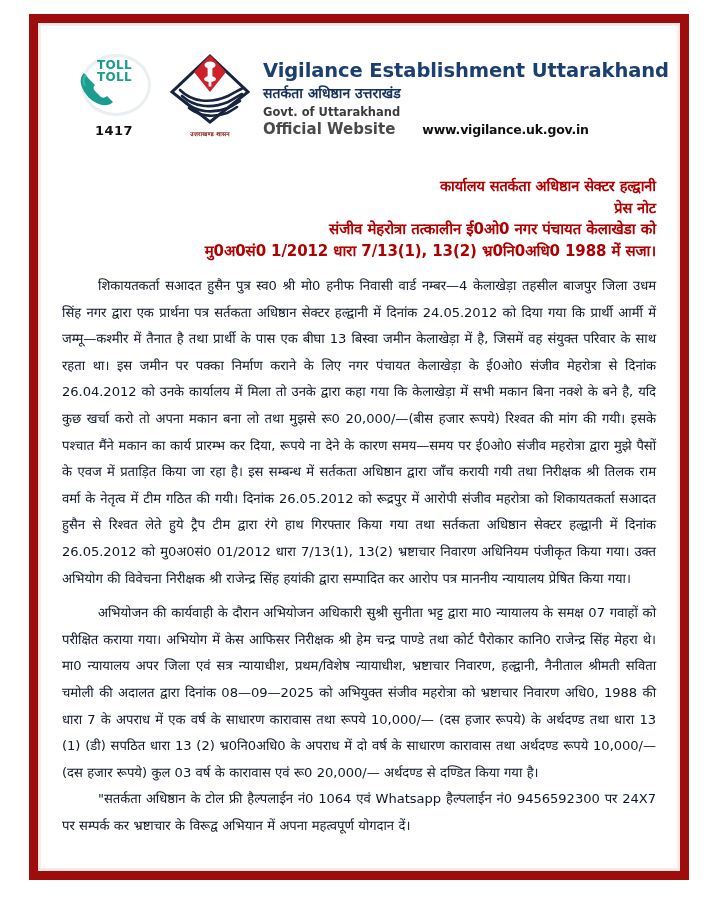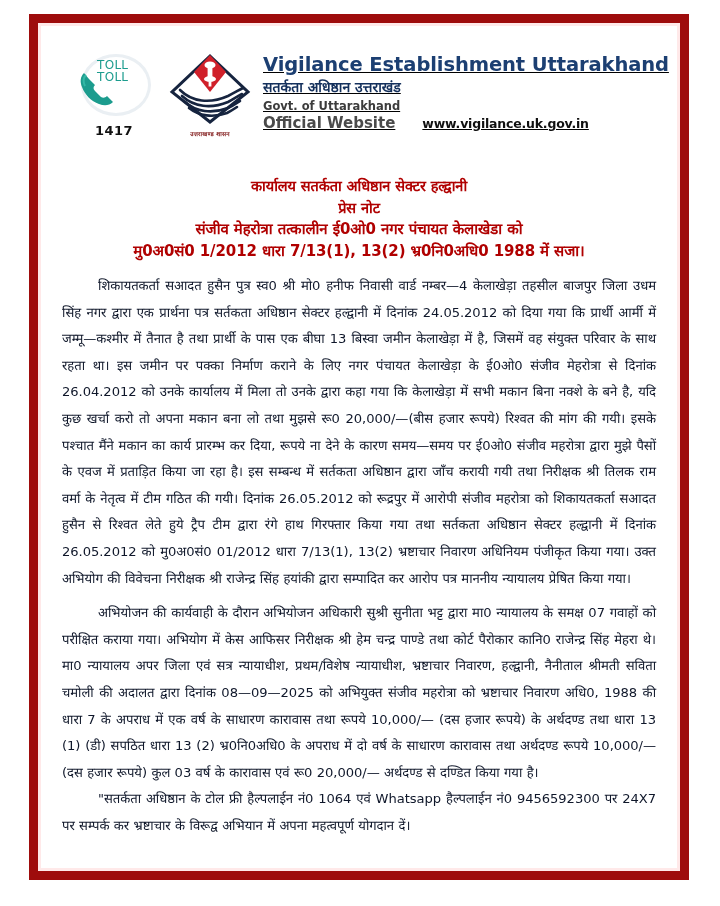--- a/index.html
+++ b/index.html
@@ -70,21 +70,21 @@
     left: 6px; top: 2px;
     width: 64px; height: 56px;
     border: 3px solid #eaeff3;
     border-radius: 50%;
   }
   .tollfree-words {
     position: absolute;
     left: 22px;
     top: 8px;
     font-family: "DejaVu Sans", sans-serif;
-    font-weight: normal;
+    font-weight: bold;
     font-size: 12px;
     line-height: 11.5px;
     color: #1c9c8e;
     letter-spacing: .3px;
     text-align: left;
   }
   .tollfree-handset {
     position: absolute;
     left: 2px;
     top: 16px;
@@ -96,23 +96,22 @@
     font-family: "DejaVu Sans", sans-serif;
     font-weight: bold;
     font-size: 13px;
     color: #111111;
     letter-spacing: .4px;
   }
 
   
   .brand-block {
     display: flex;
-    align-items: flex-start;
+    align-items: flex-end;
     padding-top: 12px;
-    text-decoration: underline;
   }
   .emblem {
     width: 88px;
     height: 86px;
     flex: none;
     position: relative;
   }
   .emblem-caption {
     position: absolute;
     left: 0;
@@ -170,21 +169,21 @@
     font-family: "DejaVu Sans", sans-serif;
     font-weight: bold;
     font-size: 12.5px;
     color: #101010;
     margin-left: 27px;
     letter-spacing: -.2px;
   }
 
   
   .title-block {
-    text-align: center;
+    text-align: right;
     margin-top: 16px;
   }
   .title-line {
     font-family: "DejaVu Sans", sans-serif;
     font-weight: bold;
     color: #b00000;
     font-size: 15px;
     line-height: 21.5px;
     letter-spacing: -.1px;
   }

